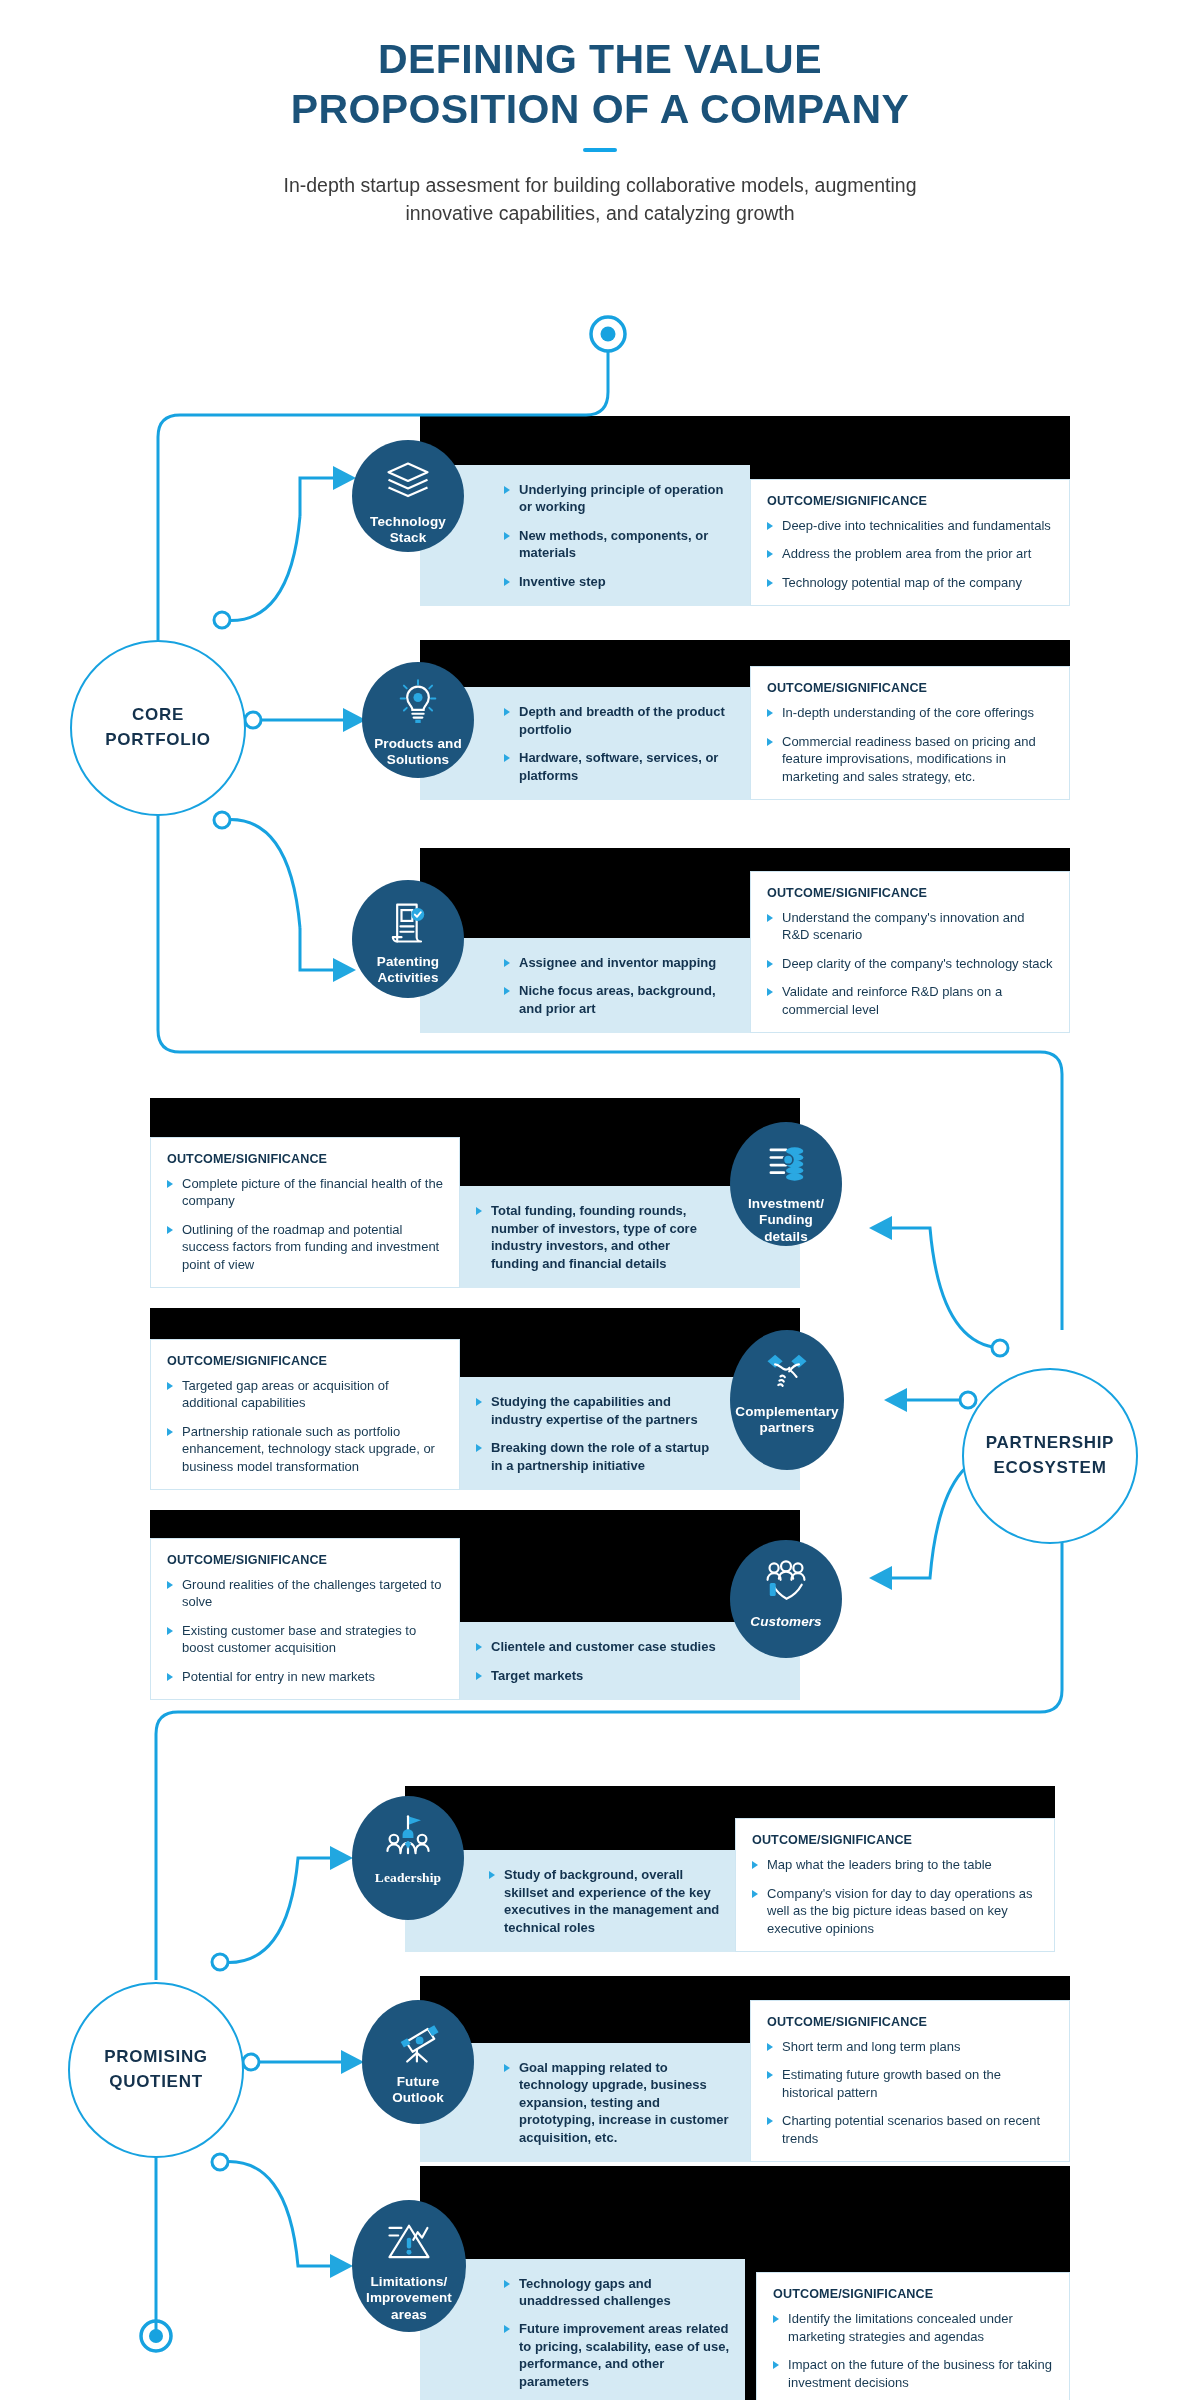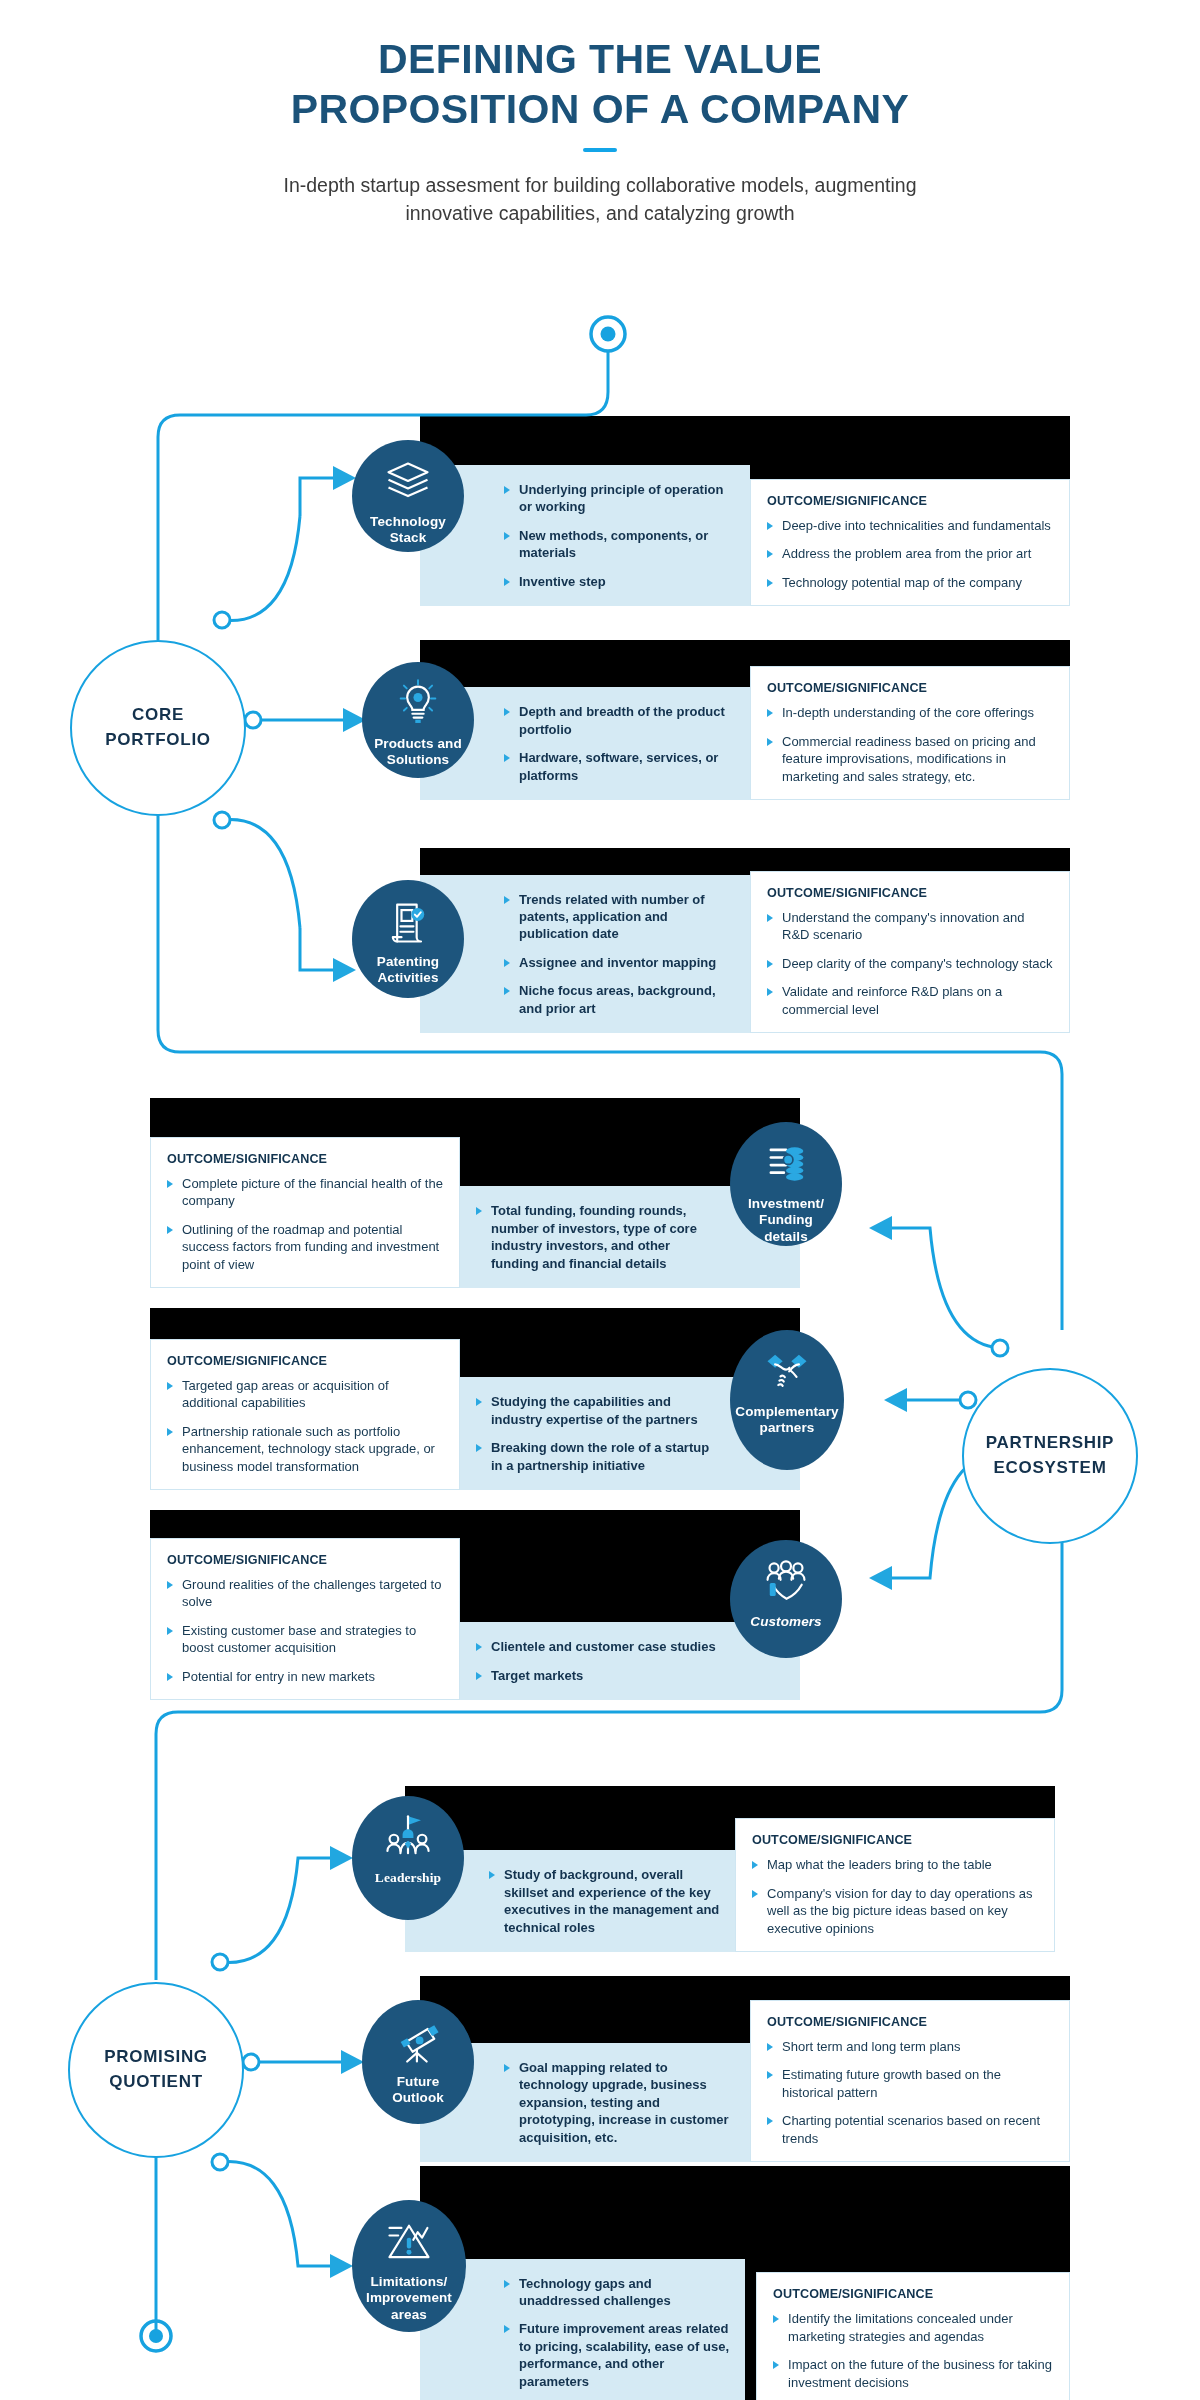--- a/index.html
+++ b/index.html
@@ -296,21 +296,20 @@
     </svg>
     <div class="badge-label">
       <div>Products and</div>
       <div>Solutions</div>
     </div>
   </div>
 
   <div class="panel-wrap" style="left:420px; top:848px; width:650px; height:185px;">
     <div class="panel-detail" style="width:330px;">
       <ul class="bullets">
-        <li>Trends related with number of patents, application and publication date</li>
         <li>Assignee and inventor mapping</li>
         <li>Niche focus areas, background, and prior art</li>
       </ul>
     </div>
     <div class="panel-outcome" style="width:320px;">
       <div class="outcome-head">OUTCOME/SIGNIFICANCE</div>
       <ul class="bullets">
         <li>Understand the company's innovation and R&amp;D scenario</li>
         <li>Deep clarity of the company's technology stack</li>
         <li>Validate and reinforce R&amp;D plans on a commercial level</li>

